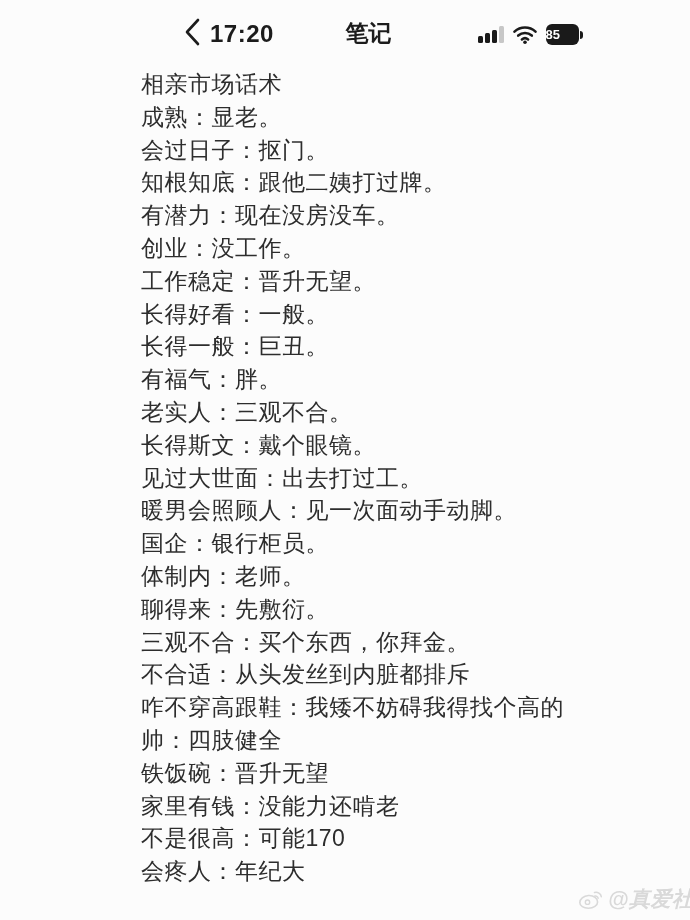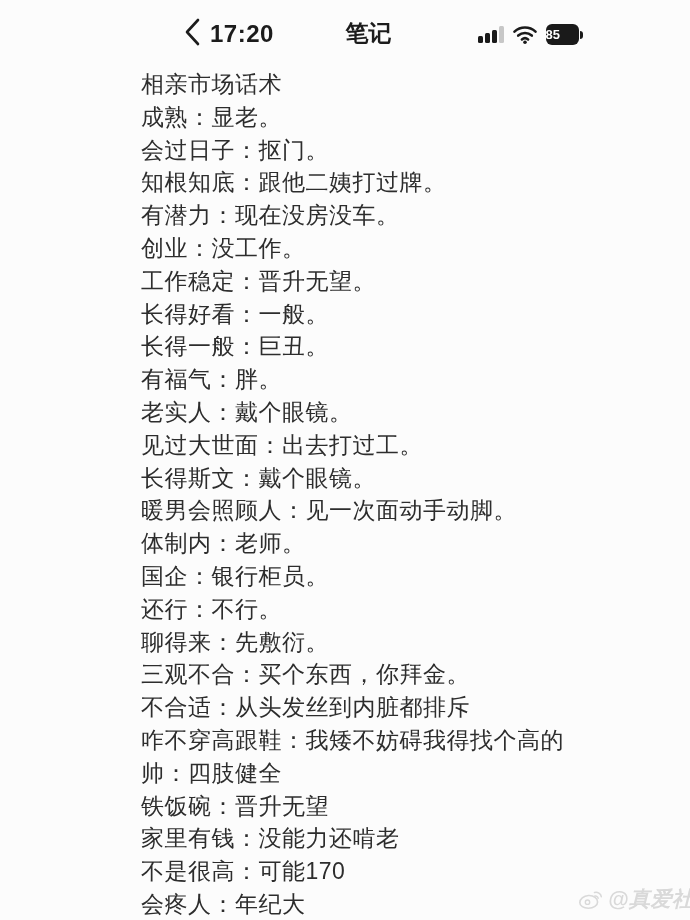--- a/index.html
+++ b/index.html
@@ -171,27 +171,26 @@
     <div class="note-line">相亲市场话术</div>
     <div class="note-line">成熟：显老。</div>
     <div class="note-line">会过日子：抠门。</div>
     <div class="note-line">知根知底：跟他二姨打过牌。</div>
     <div class="note-line">有潜力：现在没房没车。</div>
     <div class="note-line">创业：没工作。</div>
     <div class="note-line">工作稳定：晋升无望。</div>
     <div class="note-line">长得好看：一般。</div>
     <div class="note-line">长得一般：巨丑。</div>
     <div class="note-line">有福气：胖。</div>
-    <div class="note-line">老实人：戴个眼镜。</div>
+    <div class="note-line">老实人：三观不合。</div>
+    <div class="note-line">长得斯文：戴个眼镜。</div>
     <div class="note-line">见过大世面：出去打过工。</div>
-    <div class="note-line">长得斯文：戴个眼镜。</div>
     <div class="note-line">暖男会照顾人：见一次面动手动脚。</div>
+    <div class="note-line">国企：银行柜员。</div>
     <div class="note-line">体制内：老师。</div>
-    <div class="note-line">国企：银行柜员。</div>
-    <div class="note-line">还行：不行。</div>
     <div class="note-line">聊得来：先敷衍。</div>
     <div class="note-line">三观不合：买个东西，你拜金。</div>
     <div class="note-line">不合适：从头发丝到内脏都排斥</div>
     <div class="note-line">咋不穿高跟鞋：我矮不妨碍我得找个高的</div>
     <div class="note-line">帅：四肢健全</div>
     <div class="note-line">铁饭碗：晋升无望</div>
     <div class="note-line">家里有钱：没能力还啃老</div>
     <div class="note-line">不是很高：可能170</div>
     <div class="note-line">会疼人：年纪大</div>
   </div>

